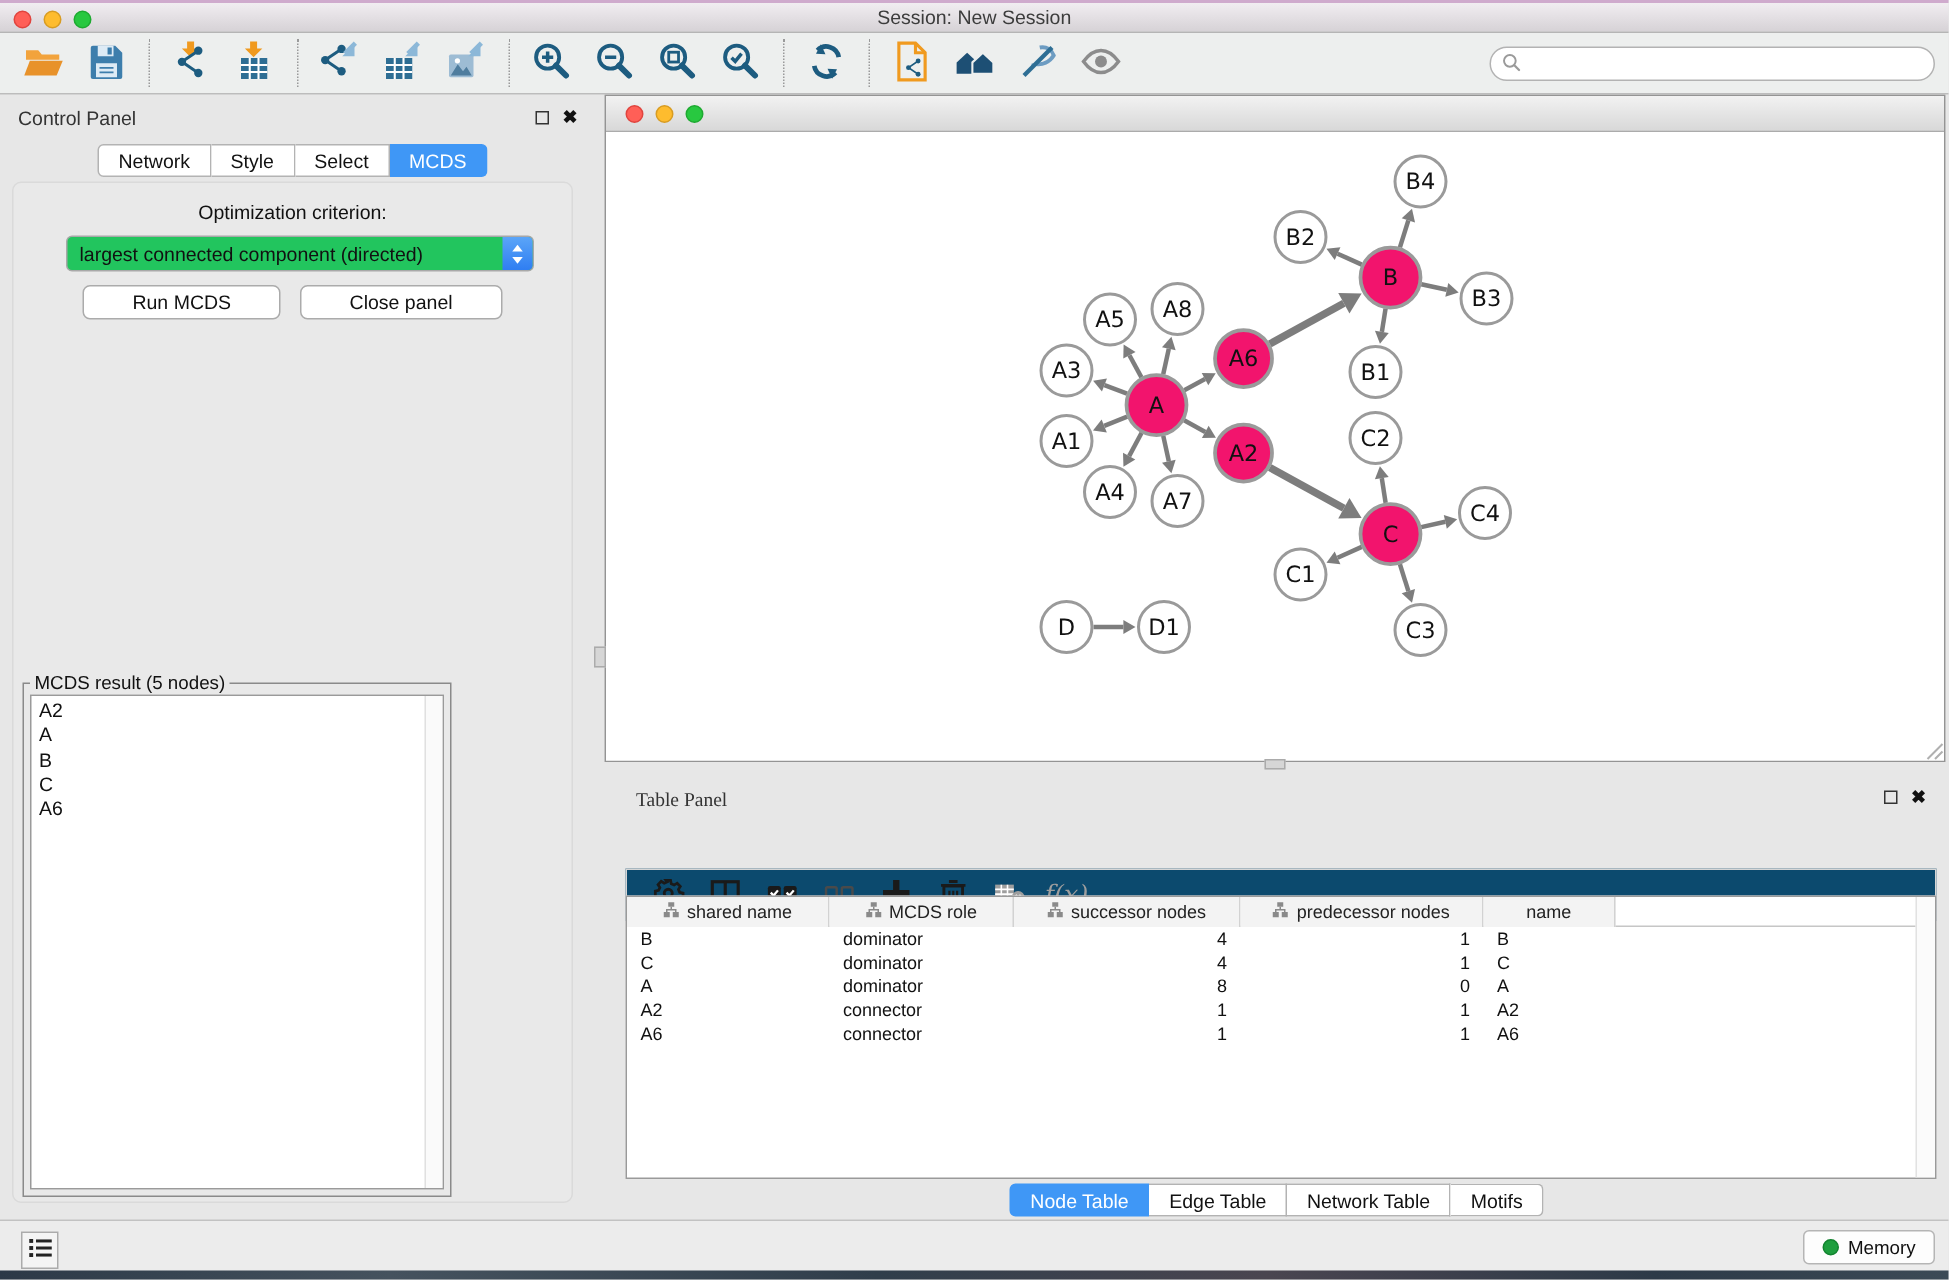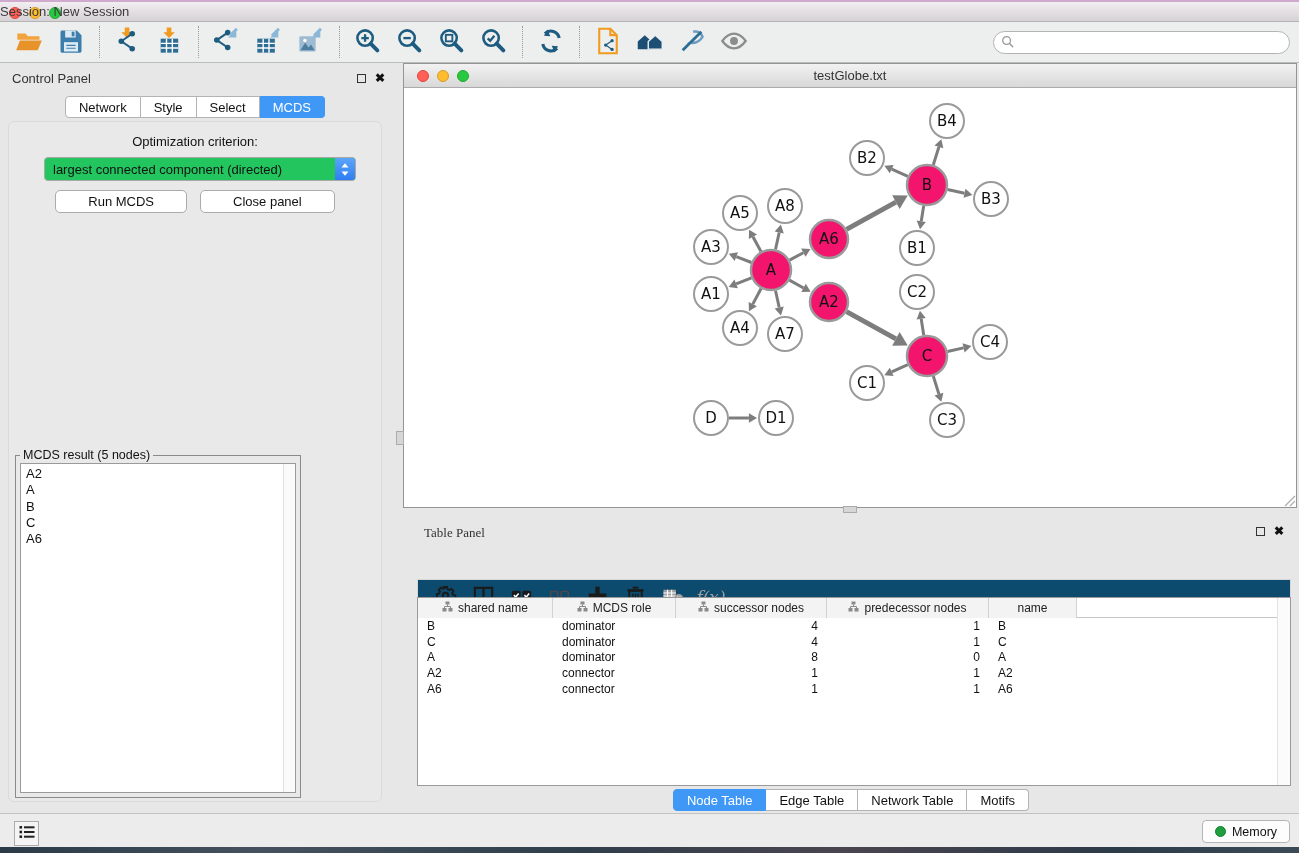--- a/index.html
+++ b/index.html
@@ -8,21 +8,21 @@
     position: relative; overflow: hidden;
     font-family: "Liberation Sans", sans-serif;
     background: #e7e7e7; font-size: 13px; color:#222;
   }
   
   .titlebar {
     position:absolute; left:0; top:0; width:1299px; height:22px;
     background: linear-gradient(#f1edf1,#d6d2d6);
     border-top:2px solid #cfaacd; border-bottom:1px solid #b5b5b5;
   }
-  .titlebar .title { position:absolute; left:0; right:0; top:2px; font-size:13px; color:#3c3c3c; }
+  .titlebar .title { position:absolute; left:0; right:0; top:2px; text-align:center; font-size:13px; color:#3c3c3c; }
   .lights { position:absolute; left:9px; top:5px; display:flex; gap:8px; }
   .dot { width:12px; height:12px; border-radius:50%; }
   .dot.red{ background:#ff5f57; border:1px solid #e0443e;}
   .dot.yellow{ background:#febc2e; border:1px solid #d89c22;}
   .dot.green{ background:#28c840; border:1px solid #1eaa31;}
   
   .toolbar {
     position:absolute; left:0; top:22px; width:1299px; height:41px;
     background:#edefee; border-bottom:1px solid #bcbcbc;
     display:flex; align-items:center; padding-left:8px;
@@ -351,21 +351,20 @@
   </div>
 </div>
 
 <div class="net-window">
   <div class="net-titlebar">
     <div class="lights">
       <span class="dot red"></span>
       <span class="dot yellow"></span>
       <span class="dot green"></span>
     </div>
-    <div class="title">testGlobe.txt</div>
   </div>
   <div class="net-canvas">
     <svg width="892" height="419" viewBox="0 0 892 419">
         <line x1="347.5019894914096" y1="189.79920420343618" x2="332.1617183229905" y2="195.93531267080377" stroke="#7d7d7d" stroke-width="3"></line>
         <polygon points="324.64105712681993,198.94357714927202 330.43475167794395,191.6178960581873 333.88868496803707,200.25272928342022" fill="#7d7d7d"></polygon>
         <line x1="347.39133153665693" y1="174.4833437557185" x2="332.30451977888555" y2="168.70006591523946" stroke="#7d7d7d" stroke-width="3"></line>
         <polygon points="324.74117622873894,165.80078422101658 333.96892223297647,164.35814646978494 330.64011732479463,173.04198536069399" fill="#7d7d7d"></polygon>
         <line x1="357.10107730506843" y1="200.52056504213004" x2="348.77432404917363" y2="216.09965177896552" stroke="#7d7d7d" stroke-width="3"></line>
         <polygon points="344.95616815255715,223.24329829521568 344.6733417898448,213.90774746794497 352.87530630850245,218.29155608998607" fill="#7d7d7d"></polygon>
         <line x1="356.96678911489033" y1="163.55183804995966" x2="348.94761976126057" y2="148.8069137545759" stroke="#7d7d7d" stroke-width="3"></line>

